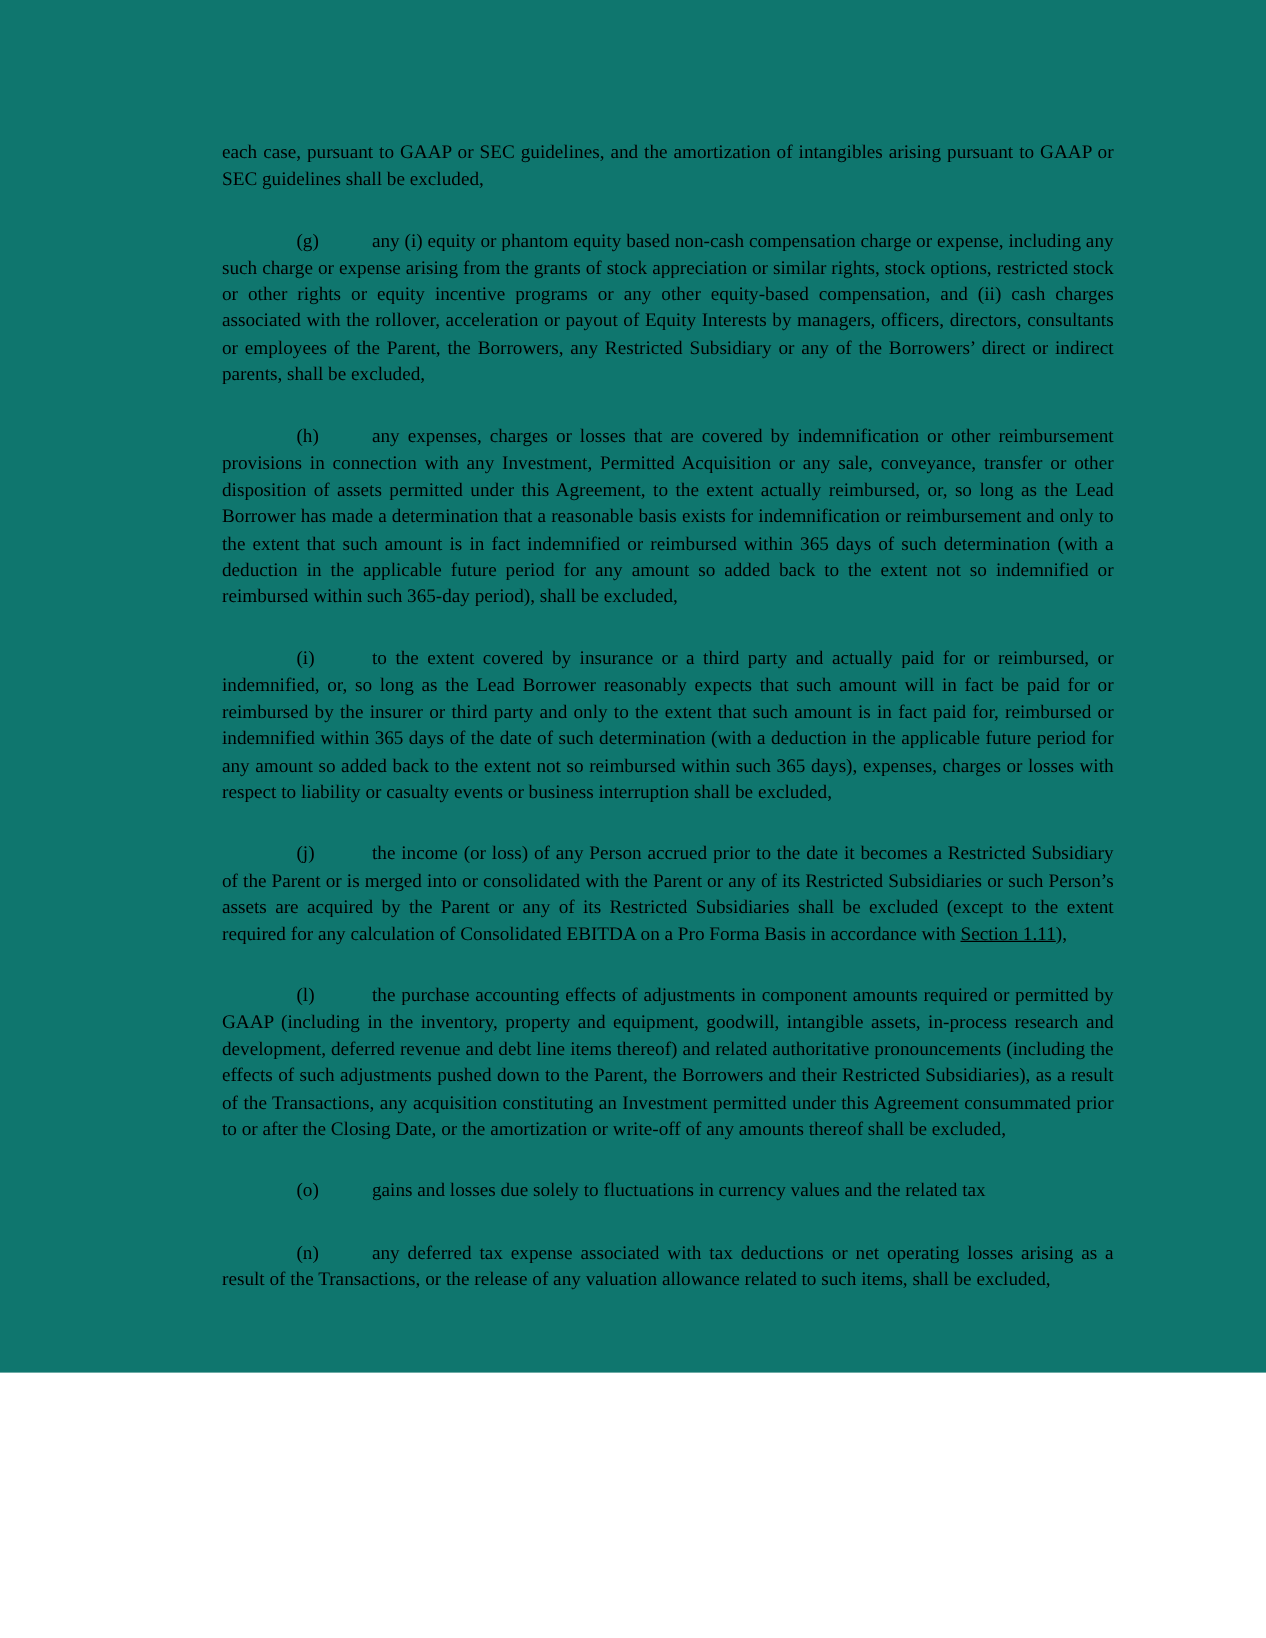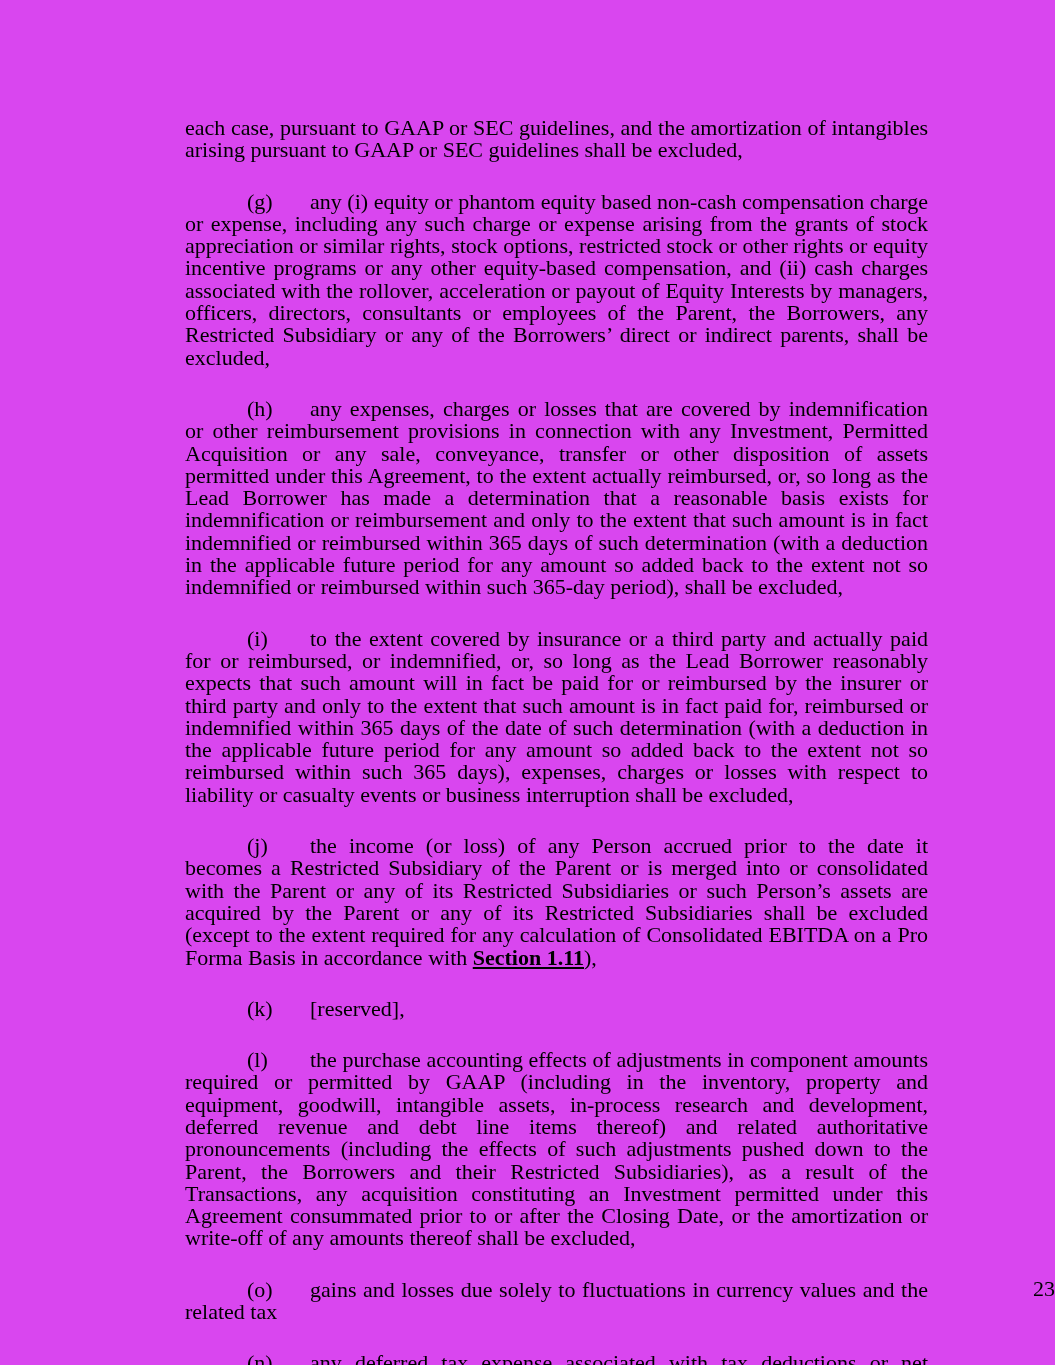--- a/index.html
+++ b/index.html
@@ -1,24 +1,24 @@
 <!DOCTYPE html>
 <html><head>
 <meta charset="utf-8">
 <style>
   * { margin: 0; padding: 0; box-sizing: border-box; }
   html, body { background: #ffffff; }
   .page {
     position: relative;
     width: 1055px;
-    height: 1365px;
-    background: #d946ef;
+    height: 1144px;
+    background: #0f766e;
     color: #000000;
     font-family: "Liberation Serif", "DejaVu Serif", serif;
-    font-size: 22px;
+    font-size: 16px;
     line-height: 22.3px;
     overflow: hidden;
   }
   .content {
     position: absolute;
     left: 185px;
     top: 117px;
     width: 743px;
   }
   p.para {
@@ -29,21 +29,20 @@
     text-indent: 62px;
     margin-top: 29px;
   }
   .letter {
     display: inline-block;
     width: 63px;
     text-indent: 0;
   }
   .section-ref {
     text-decoration: underline;
-    font-weight: bold;
   }
   .footer {
     position: absolute;
     top: 1278px;
     left: 0;
     width: 100%;
     text-align: right;
   }
 </style>
 </head>
@@ -55,21 +54,20 @@
     <p class="para">each case, pursuant to GAAP or SEC guidelines, and the amortization of intangibles arising pursuant to GAAP or SEC guidelines shall be excluded,</p>
 
     <p class="para clause"><span class="letter">(g)</span><span>any (i) equity or phantom equity based non-cash compensation charge or expense, including any such charge or expense arising from the grants of stock appreciation or similar rights, stock options, restricted stock or other rights or equity incentive programs or any other equity-based compensation, and (ii) cash charges associated with the rollover, acceleration or payout of Equity Interests by managers, officers, directors, consultants or employees of the Parent, the Borrowers, any Restricted Subsidiary or any of the Borrowers’ direct or indirect parents, shall be excluded,</span></p>
 
     <p class="para clause"><span class="letter">(h)</span><span>any expenses, charges or losses that are covered by indemnification or other reimbursement provisions in connection with any Investment, Permitted Acquisition or any sale, conveyance, transfer or other disposition of assets permitted under this Agreement, to the extent actually reimbursed, or, so long as the Lead Borrower has made a determination that a reasonable basis exists for indemnification or reimbursement and only to the extent that such amount is in fact indemnified or reimbursed within 365 days of such determination (with a deduction in the applicable future period for any amount so added back to the extent not so indemnified or reimbursed within such 365-day period), shall be excluded,</span></p>
 
     <p class="para clause"><span class="letter">(i)</span><span>to the extent covered by insurance or a third party and actually paid for or reimbursed, or indemnified, or, so long as the Lead Borrower reasonably expects that such amount will in fact be paid for or reimbursed by the insurer or third party and only to the extent that such amount is in fact paid for, reimbursed or indemnified within 365 days of the date of such determination (with a deduction in the applicable future period for any amount so added back to the extent not so reimbursed within such 365 days), expenses, charges or losses with respect to liability or casualty events or business interruption shall be excluded,</span></p>
 
     <p class="para clause"><span class="letter">(j)</span><span><span>the income (or loss) of any Person accrued prior to the date it becomes a Restricted Subsidiary of the Parent or is merged into or consolidated with the Parent or any of its Restricted Subsidiaries or such Person’s assets are acquired by the Parent or any of its Restricted Subsidiaries shall be excluded (except to the extent required for any calculation of Consolidated EBITDA on a Pro Forma Basis in accordance with </span><span class="section-ref">Section 1.11</span><span>),</span></span></p>
 
-    <p class="para clause"><span class="letter">(k)</span><span>[reserved],</span></p>
 
     <p class="para clause"><span class="letter">(l)</span><span>the purchase accounting effects of adjustments in component amounts required or permitted by GAAP (including in the inventory, property and equipment, goodwill, intangible assets, in-process research and development, deferred revenue and debt line items thereof) and related authoritative pronouncements (including the effects of such adjustments pushed down to the Parent, the Borrowers and their Restricted Subsidiaries), as a result of the Transactions, any acquisition constituting an Investment permitted under this Agreement consummated prior to or after the Closing Date, or the amortization or write-off of any amounts thereof shall be excluded,</span></p>
 
 
     <p class="para clause"><span class="letter">(o)</span><span>gains and losses due solely to fluctuations in currency values and the related tax</span></p>
 
     <p class="para clause"><span class="letter">(n)</span><span>any deferred tax expense associated with tax deductions or net operating losses arising as a result of the Transactions, or the release of any valuation allowance related to such items, shall be excluded,</span></p>
 
   </div>
 

